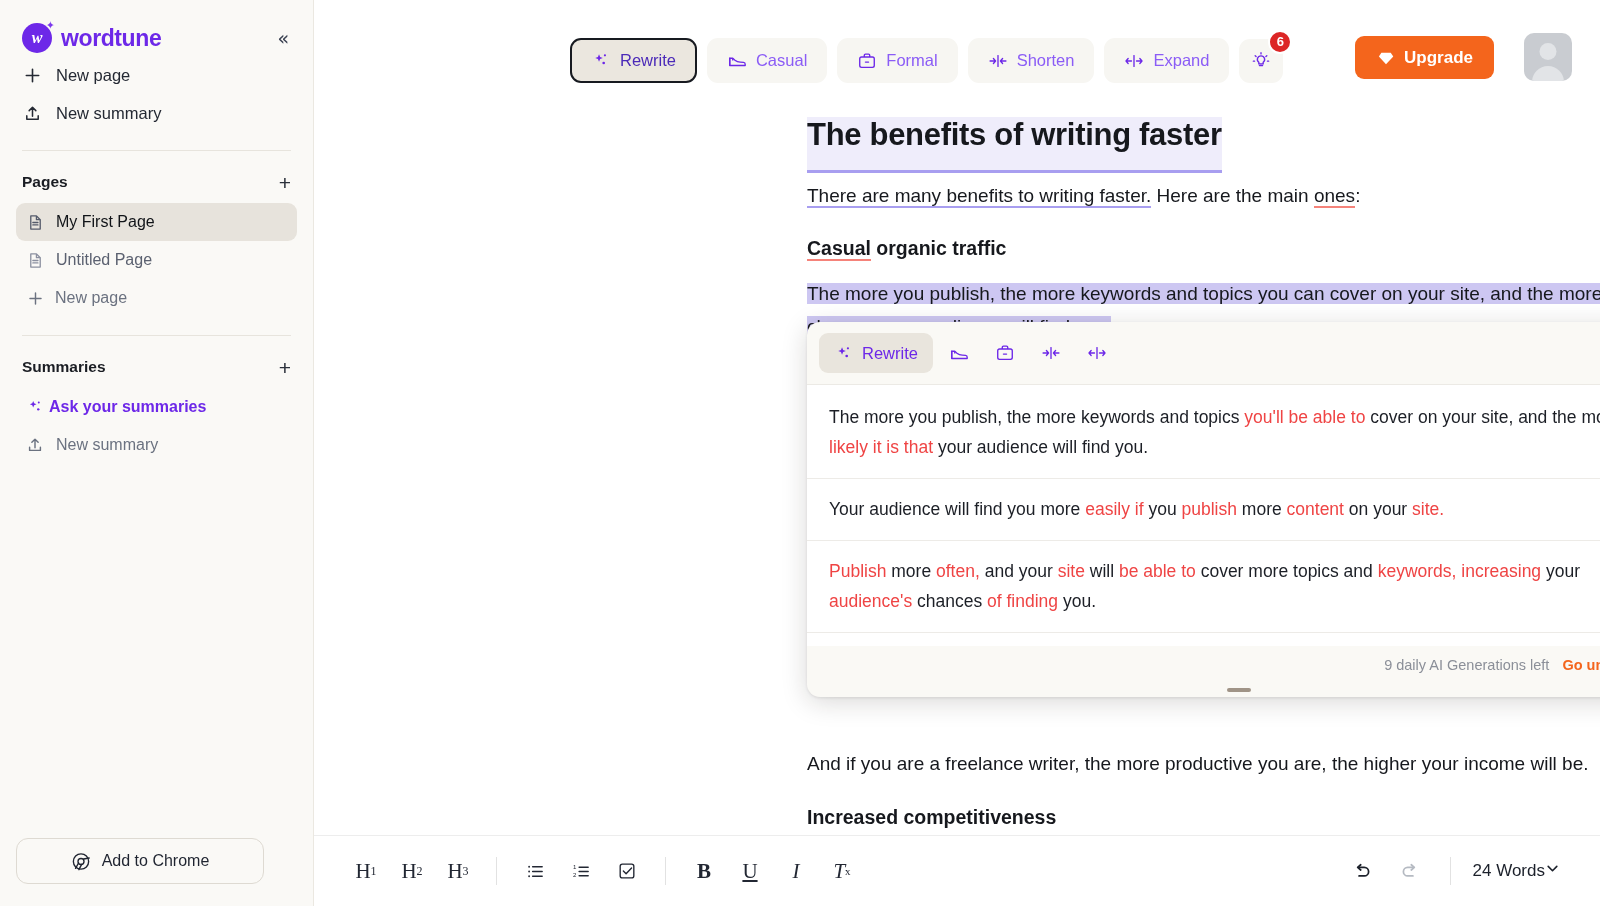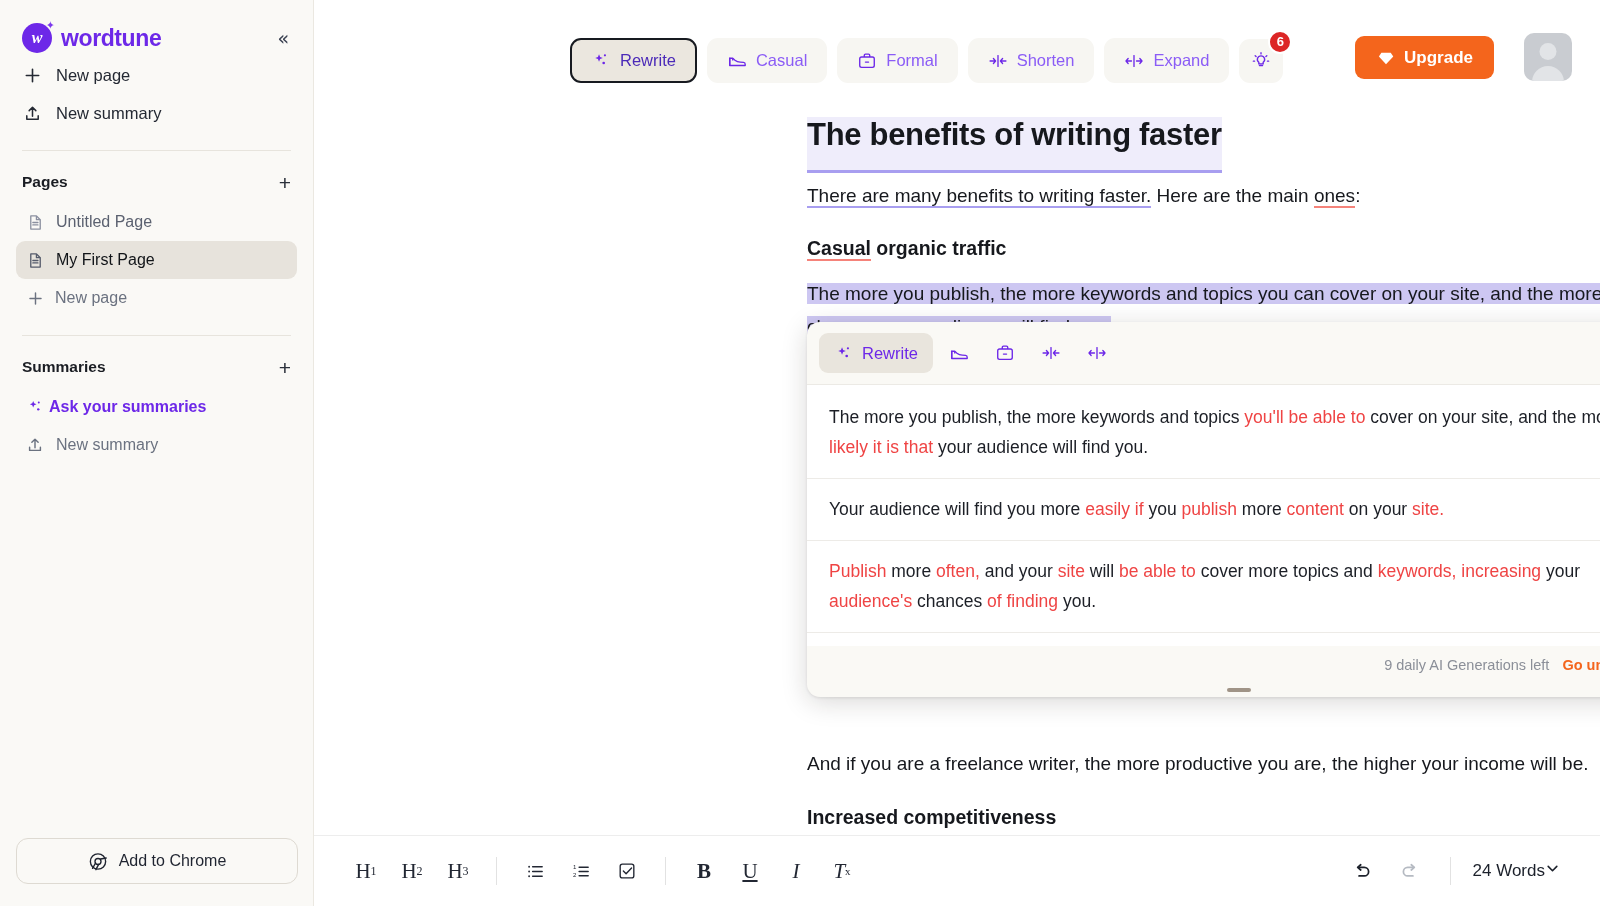--- a/index.html
+++ b/index.html
@@ -91,21 +91,21 @@
     margin: 0 16px; padding: 0 9px; height: 38px;
     font-size: 16px; color: #6d28e8; font-weight: 600; cursor: pointer;
   }
   .new-summary-2 {
     display: flex; align-items: center; gap: 11px;
     margin: 0 16px; padding: 0 9px; height: 38px;
     font-size: 16px; color: #6b7280; cursor: pointer;
   }
   .chrome-btn {
     position: absolute; left: 16px; bottom: 22px;
-    width: 282px; height: 46px; border-radius: 12px;
+    width: 248px; height: 46px; border-radius: 12px;
     border: 1px solid #dedad2; background: #faf9f6;
     display: flex; align-items: center; justify-content: center; gap: 11px;
     font-size: 16px; color: #1f2430; cursor: pointer;
   }
 
   
   .main { flex: 1; position: relative; height: 906px; background: #fff; }
 
   .topbar {
     position: absolute; top: 0; left: 0; right: 0; height: 112px;
@@ -291,40 +291,40 @@
       <span>New summary</span>
     </div>
 
     <div class="divider"></div>
 
     <div class="section-head">
       <span class="section-title">Pages</span>
       <span class="section-plus">+</span>
     </div>
 
+    <div class="page-item active">
+      <span class="ico">
+        <svg width="17" height="17" viewBox="0 0 18 18" fill="none" stroke="#555b6b" stroke-width="1.4" stroke-linejoin="round">
+          <path d="M4 2h6l4 4v10H4z"></path>
+            <path d="M10 2v4h4"></path>
+          <path d="M6.2 9h5.4M6.2 11.6h5.4" stroke-linecap="round"></path>
+        </svg>
+      </span>
+      <span>My First Page</span>
+    </div>
+
     <div class="page-item muted">
       <span class="ico">
         <svg width="17" height="17" viewBox="0 0 18 18" fill="none" stroke="#8b90a0" stroke-width="1.4" stroke-linejoin="round">
           <path d="M4 2h6l4 4v10H4z"></path>
             <path d="M10 2v4h4"></path>
           <path d="M6.2 9h5.4M6.2 11.6h5.4" stroke-linecap="round"></path>
         </svg>
       </span>
       <span>Untitled Page</span>
-    </div>
-
-    <div class="page-item active">
-      <span class="ico">
-        <svg width="17" height="17" viewBox="0 0 18 18" fill="none" stroke="#555b6b" stroke-width="1.4" stroke-linejoin="round">
-          <path d="M4 2h6l4 4v10H4z"></path>
-            <path d="M10 2v4h4"></path>
-          <path d="M6.2 9h5.4M6.2 11.6h5.4" stroke-linecap="round"></path>
-        </svg>
-      </span>
-      <span>My First Page</span>
     </div>
 
     <div class="new-inline">
       <span class="ico">
         <svg width="17" height="17" viewBox="0 0 20 20" fill="none" stroke="#6b7280" stroke-width="1.7" stroke-linecap="round">
           <path d="M10 3.5v13M3.5 10h13"></path>
         </svg>
       </span>
       <span>New page</span>
     </div>

